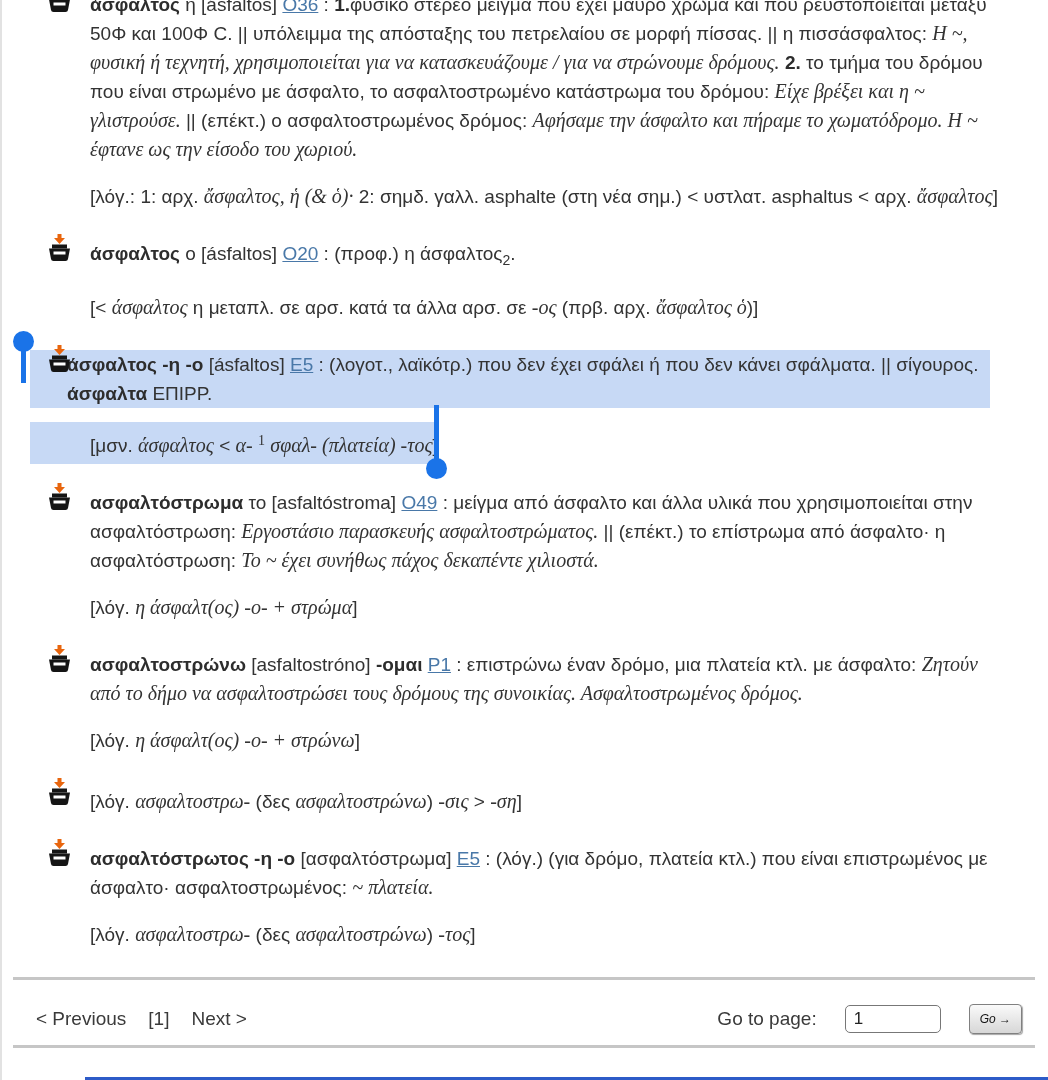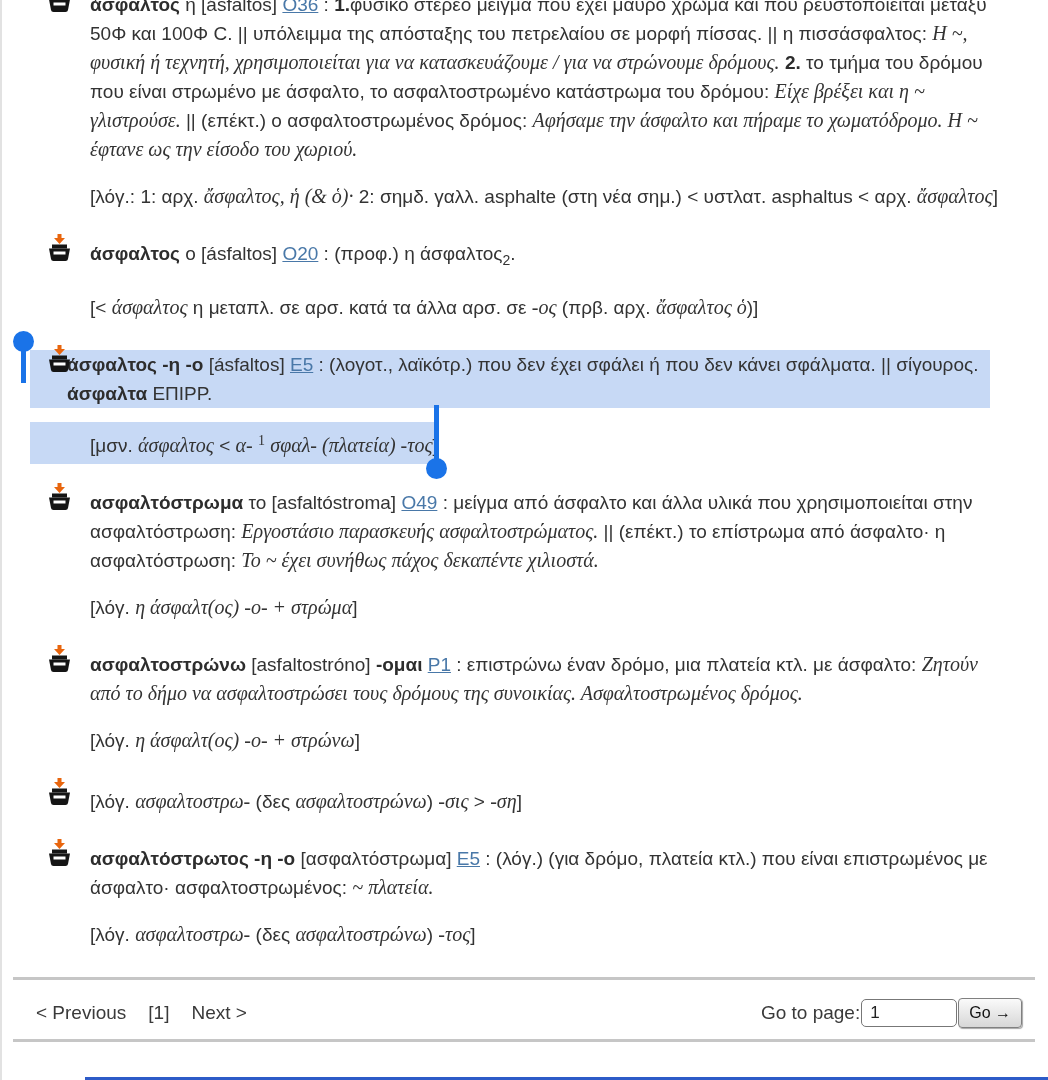--- a/index.html
+++ b/index.html
@@ -18,26 +18,26 @@
   .run-sub{font-size:14px;vertical-align:-5px;}
   .run-sup{font-size:14px;vertical-align:7px;font-family:"Liberation Serif",serif;}
   .entry.highlighted .def{background:#c7d9f5;margin-left:-60px;padding-left:37px;margin-right:22px;}
   .entry.highlighted .etym{background:#c7d9f5;margin-left:-60px;padding-left:60px;width:fit-content;max-width:520px;}
   .sel-dot-start{position:absolute;left:13px;top:-19px;width:21px;height:21px;border-radius:50%;background:#1a73e8;z-index:5;}
   .sel-stem-start{position:absolute;left:21px;top:0;width:5px;height:33px;background:#1a73e8;z-index:5;}
   .sel-stem-end{position:absolute;left:434px;top:55px;width:5px;height:60px;background:#1a73e8;z-index:5;}
   .sel-dot-end{position:absolute;left:426px;top:108px;width:21px;height:21px;border-radius:50%;background:#1a73e8;z-index:5;}
   .pager-divider{height:3px;background:#c6c6c6;margin:0 13px;}
   .pager-divider.top{margin-top:6px;}
-  .pager{display:flex;justify-content:space-between;height:53px;padding:6px 26px 0 36px;font-size:19px;color:#3a3a3a;}
+  .pager{display:flex;justify-content:space-between;height:53px;padding:12px 26px 0 36px;font-size:19px;color:#3a3a3a;}
   .pager-left{display:flex;align-items:center;gap:22px;}
-  .pager-right{display:flex;align-items:center;gap:1px;}
+  .pager-right{display:flex;align-items:center;gap:28px;}
   .pager-link{cursor:pointer;}
   .goto-input{width:78px;height:26px;border:1.5px solid #777;border-radius:5px;font-size:17px;padding:0 8px;color:#222;font-family:"Liberation Sans",sans-serif;}
-  .go-btn{height:30px;padding:0 10px;font-size:16px;color:#111;background:linear-gradient(#fafafa,#d7d7d7);border:1px solid #808080;border-radius:4px;box-shadow:1px 1px 1px rgba(0,0,0,0.35);cursor:pointer;font-family:"Liberation Sans",sans-serif;}
+  .go-btn{height:30px;padding:0 10px;font-size:12px;color:#111;background:linear-gradient(#fafafa,#d7d7d7);border:1px solid #808080;border-radius:4px;box-shadow:1px 1px 1px rgba(0,0,0,0.35);cursor:pointer;font-family:"Liberation Sans",sans-serif;font-style:italic;}
   .bottom-line{position:absolute;left:85px;right:0;bottom:0;height:3px;background:#2d5bc8;}
 </style>
 </head>
 <body>
 
 <div class="page">
   <div class="left-edge"></div>
 
   <div class="content">
       <div class="entry">

